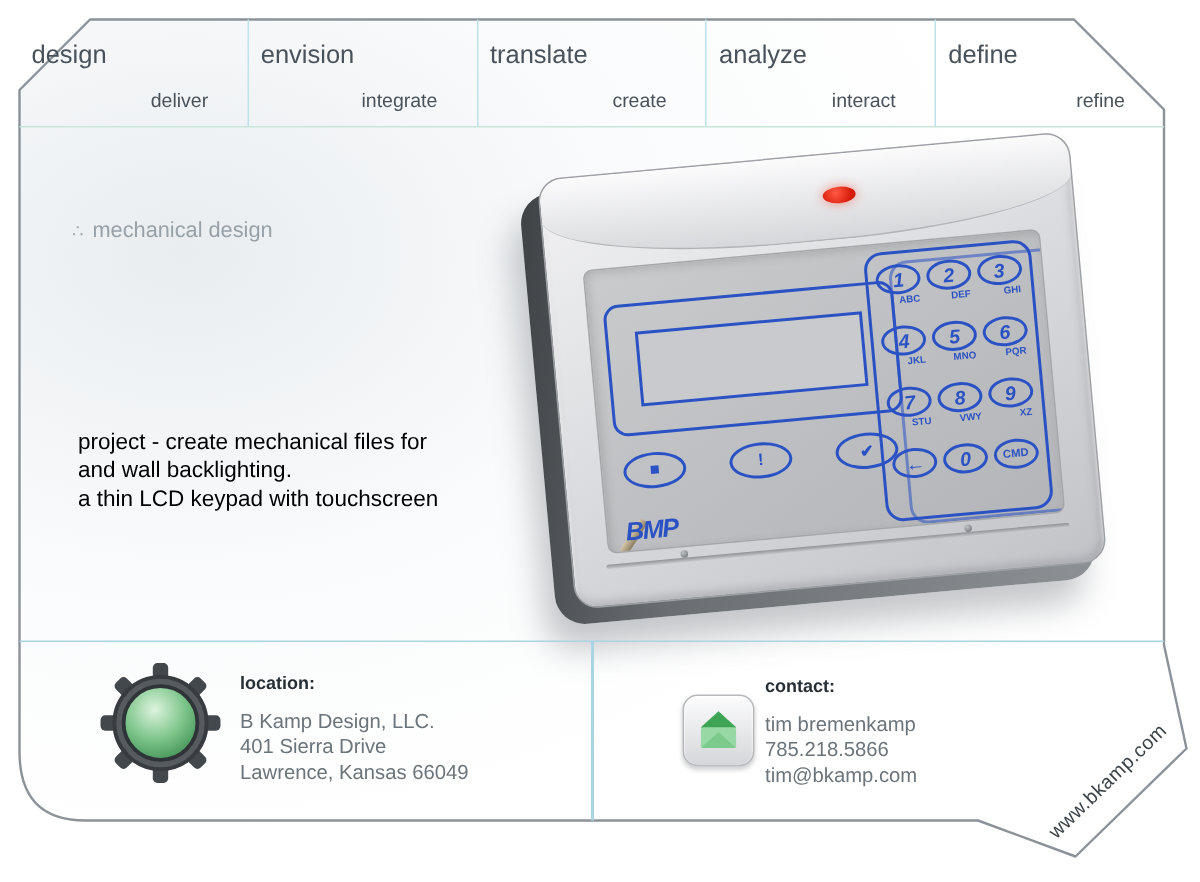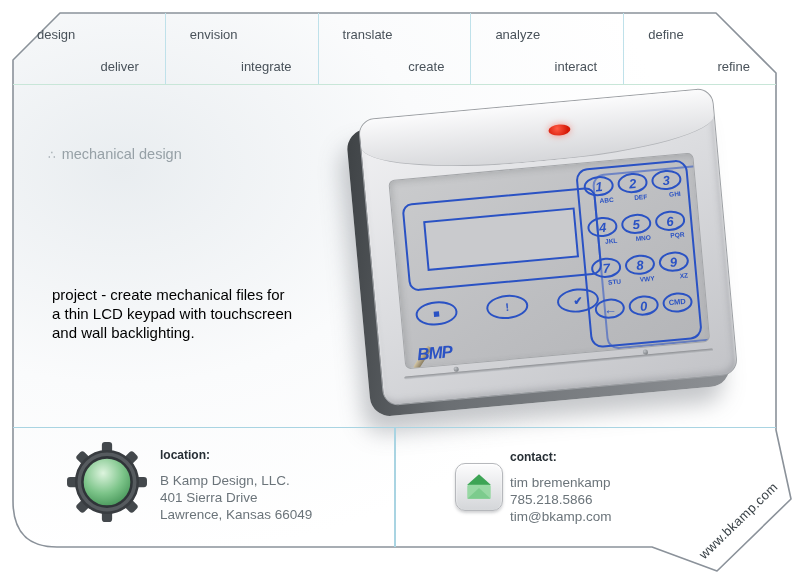--- a/index.html
+++ b/index.html
@@ -5,21 +5,21 @@
   html,body{margin:0;padding:0;background:#ffffff;}
   body{font-family:"Liberation Sans", sans-serif; -webkit-font-smoothing:antialiased;}
   #stage{position:relative;width:800px;height:588px;background:#ffffff;overflow:hidden;}
   #borderSvg{position:absolute;left:0;top:0;z-index:0;}
 
   
   .nav{position:absolute;left:13px;top:13px;width:763px;height:72px;display:flex;z-index:2;
        border-bottom:1.5px solid #c8e6d8;box-sizing:border-box;}
   .nav-cell{flex:1;position:relative;border-right:1.5px solid #bfe1ea;box-sizing:border-box;cursor:pointer;}
   .nav-cell:last-child{border-right:none;}
-  .nav-primary{position:absolute;left:24px;top:14px;font-size:13px;color:#49525a;}
+  .nav-primary{position:absolute;left:8px;top:14px;font-size:17px;color:#49525a;}
   .nav-secondary{position:absolute;right:26px;bottom:10px;font-size:13px;color:#49525a;}
 
   
   .title-block{position:absolute;left:46px;top:101px;z-index:2;}
   .page-title{font-size:21px;font-weight:bold;color:#57626a;letter-spacing:.4px;
               border-bottom:1.5px solid #a8b0b6;padding:0 0 5px 2px;width:253px;margin:0;}
   .subtitle{position:absolute;left:48px;top:146px;font-size:14.5px;color:#97a1a7;z-index:2;}
   .subtitle .marker{font-size:12px;margin-right:6px;color:#a2abb0;}
   .description{position:absolute;left:52px;top:285px;font-size:15px;line-height:19px;color:#000000;z-index:2;}
 
@@ -130,22 +130,22 @@
       <span class="nav-secondary">refine</span>
     </div>
   </div>
 
   <div class="subtitle">
     <span class="marker">∴</span><span>mechanical design</span>
   </div>
 
   <div class="description">
     <div>project - create mechanical files for</div>
+    <div>and wall backlighting.</div>
     <div>a thin LCD keypad with touchscreen</div>
-    <div>and wall backlighting.</div>
   </div>
 
   <div class="device-wrap">
     <div class="device-side"></div>
     <div class="shell">
       <div class="shell-top">
         <div class="led"></div>
       </div>
       <div class="panel">
         <div class="lcd-bezel">

